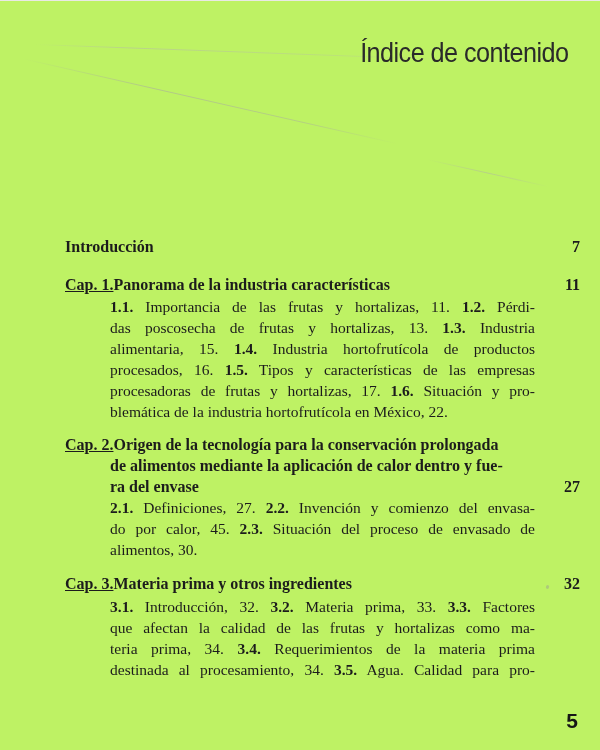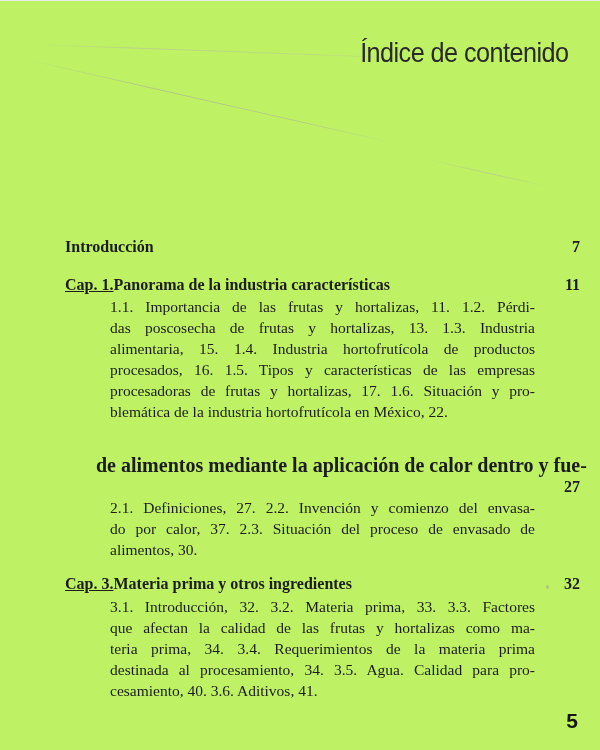--- a/index.html
+++ b/index.html
@@ -29,29 +29,29 @@
     color:#2a2a2a; white-space:nowrap;
     transform:scaleX(0.9); transform-origin:100% 50%;
   }
 
   .row { position:absolute; left:65px; right:20px; height:21px; line-height:21px;
          display:flex; font-weight:700; font-size:16px; white-space:nowrap; }
   .cap-label { flex:0 0 45px;text-decoration:underline; }
   .cap-title { flex:1 1 auto; }
   .pagenum { margin-left:auto; font-weight:700; }
 
-  .h2line { position:absolute; left:96px; height:21px; line-height:21px;
-            font-weight:700; font-size:20px; white-space:nowrap; }
+  .h2line { position:absolute; left:110px; height:21px; line-height:21px;
+            font-weight:700; font-size:16px; white-space:nowrap; }
   .h3row { position:absolute; left:110px; right:20px; height:21px; line-height:21px;
            display:flex; font-weight:700; font-size:16px; }
 
   .bodyblock { position:absolute; left:110px; width:425px; font-size:15.5px; }
   .bl { height:21px; line-height:21px; text-align:justify; text-align-last:justify; }
   .bl.last { text-align-last:left; }
-  .b { font-weight:400; }
+  .b { font-weight:700; }
 
   .folio { position:absolute; top:709px; right:22px;
            font-family:"Liberation Sans", sans-serif;
            font-weight:700; font-size:21px; color:#161616; }
 </style>
 </head>
 <body>
 
 <div class="page">
   <div class="edge-top"></div>
@@ -74,37 +74,41 @@
   </div>
   <div class="bodyblock" style="top:296px">
     <div class="bl"><span class="b">1.1.</span><span> Importancia de las frutas y hortalizas, 11. </span><span class="b">1.2.</span><span> Pérdi-</span></div>
     <div class="bl"><span>das poscosecha de frutas y hortalizas, 13. </span><span class="b">1.3.</span><span> Industria</span></div>
     <div class="bl"><span>alimentaria, 15. </span><span class="b">1.4.</span><span> Industria hortofrutícola de productos</span></div>
     <div class="bl"><span>procesados, 16. </span><span class="b">1.5.</span><span> Tipos y características de las empresas</span></div>
     <div class="bl"><span>procesadoras de frutas y hortalizas, 17. </span><span class="b">1.6.</span><span> Situación y pro-</span></div>
     <div class="bl last"><span>blemática de la industria hortofrutícola en México, 22.</span></div>
   </div>
 
+  <div class="row" style="top:434px">
+    <span class="cap-label">Cap. 2.</span>
+    <span class="cap-title">Origen de la tecnología para la conservación prolongada</span>
+  </div>
   <div class="h2line" style="top:455px">de alimentos mediante la aplicación de calor dentro y fue-</div>
   <div class="h3row" style="top:476px">
+    <span>ra del envase</span>
     <span class="pagenum">27</span>
   </div>
   <div class="bodyblock" style="top:497px">
     <div class="bl"><span class="b">2.1.</span><span> Definiciones, 27. </span><span class="b">2.2.</span><span> Invención y comienzo del envasa-</span></div>
-    <div class="bl"><span>do por calor, 37. </span><span class="b">2.3.</span><span> Situación del proceso de envasado de</span></div>
+    <div class="bl"><span>do por calor, 45. </span><span class="b">2.3.</span><span> Situación del proceso de envasado de</span></div>
     <div class="bl last"><span>alimentos, 30.</span></div>
   </div>
 
   <div class="row" style="top:573px">
     <span class="cap-label">Cap. 3.</span>
     <span class="cap-title">Materia prima y otros ingredientes</span>
     <span class="pagenum">32</span>
   </div>
   <div class="bodyblock" style="top:596px">
     <div class="bl"><span class="b">3.1.</span><span> Introducción, 32. </span><span class="b">3.2.</span><span> Materia prima, 33. </span><span class="b">3.3.</span><span> Factores</span></div>
     <div class="bl"><span>que afectan la calidad de las frutas y hortalizas como ma-</span></div>
     <div class="bl"><span>teria prima, 34. </span><span class="b">3.4.</span><span> Requerimientos de la materia prima</span></div>
     <div class="bl"><span>destinada al procesamiento, 34. </span><span class="b">3.5.</span><span> Agua. Calidad para pro-</span></div>
-    <div class="bl last"><span>cesamiento, 40. </span><span class="b">3.6.</span><span> Aditivos, 41.</span></div>
   </div>
 
   <div class="folio">5</div>
 </div>
 
 </body></html>

